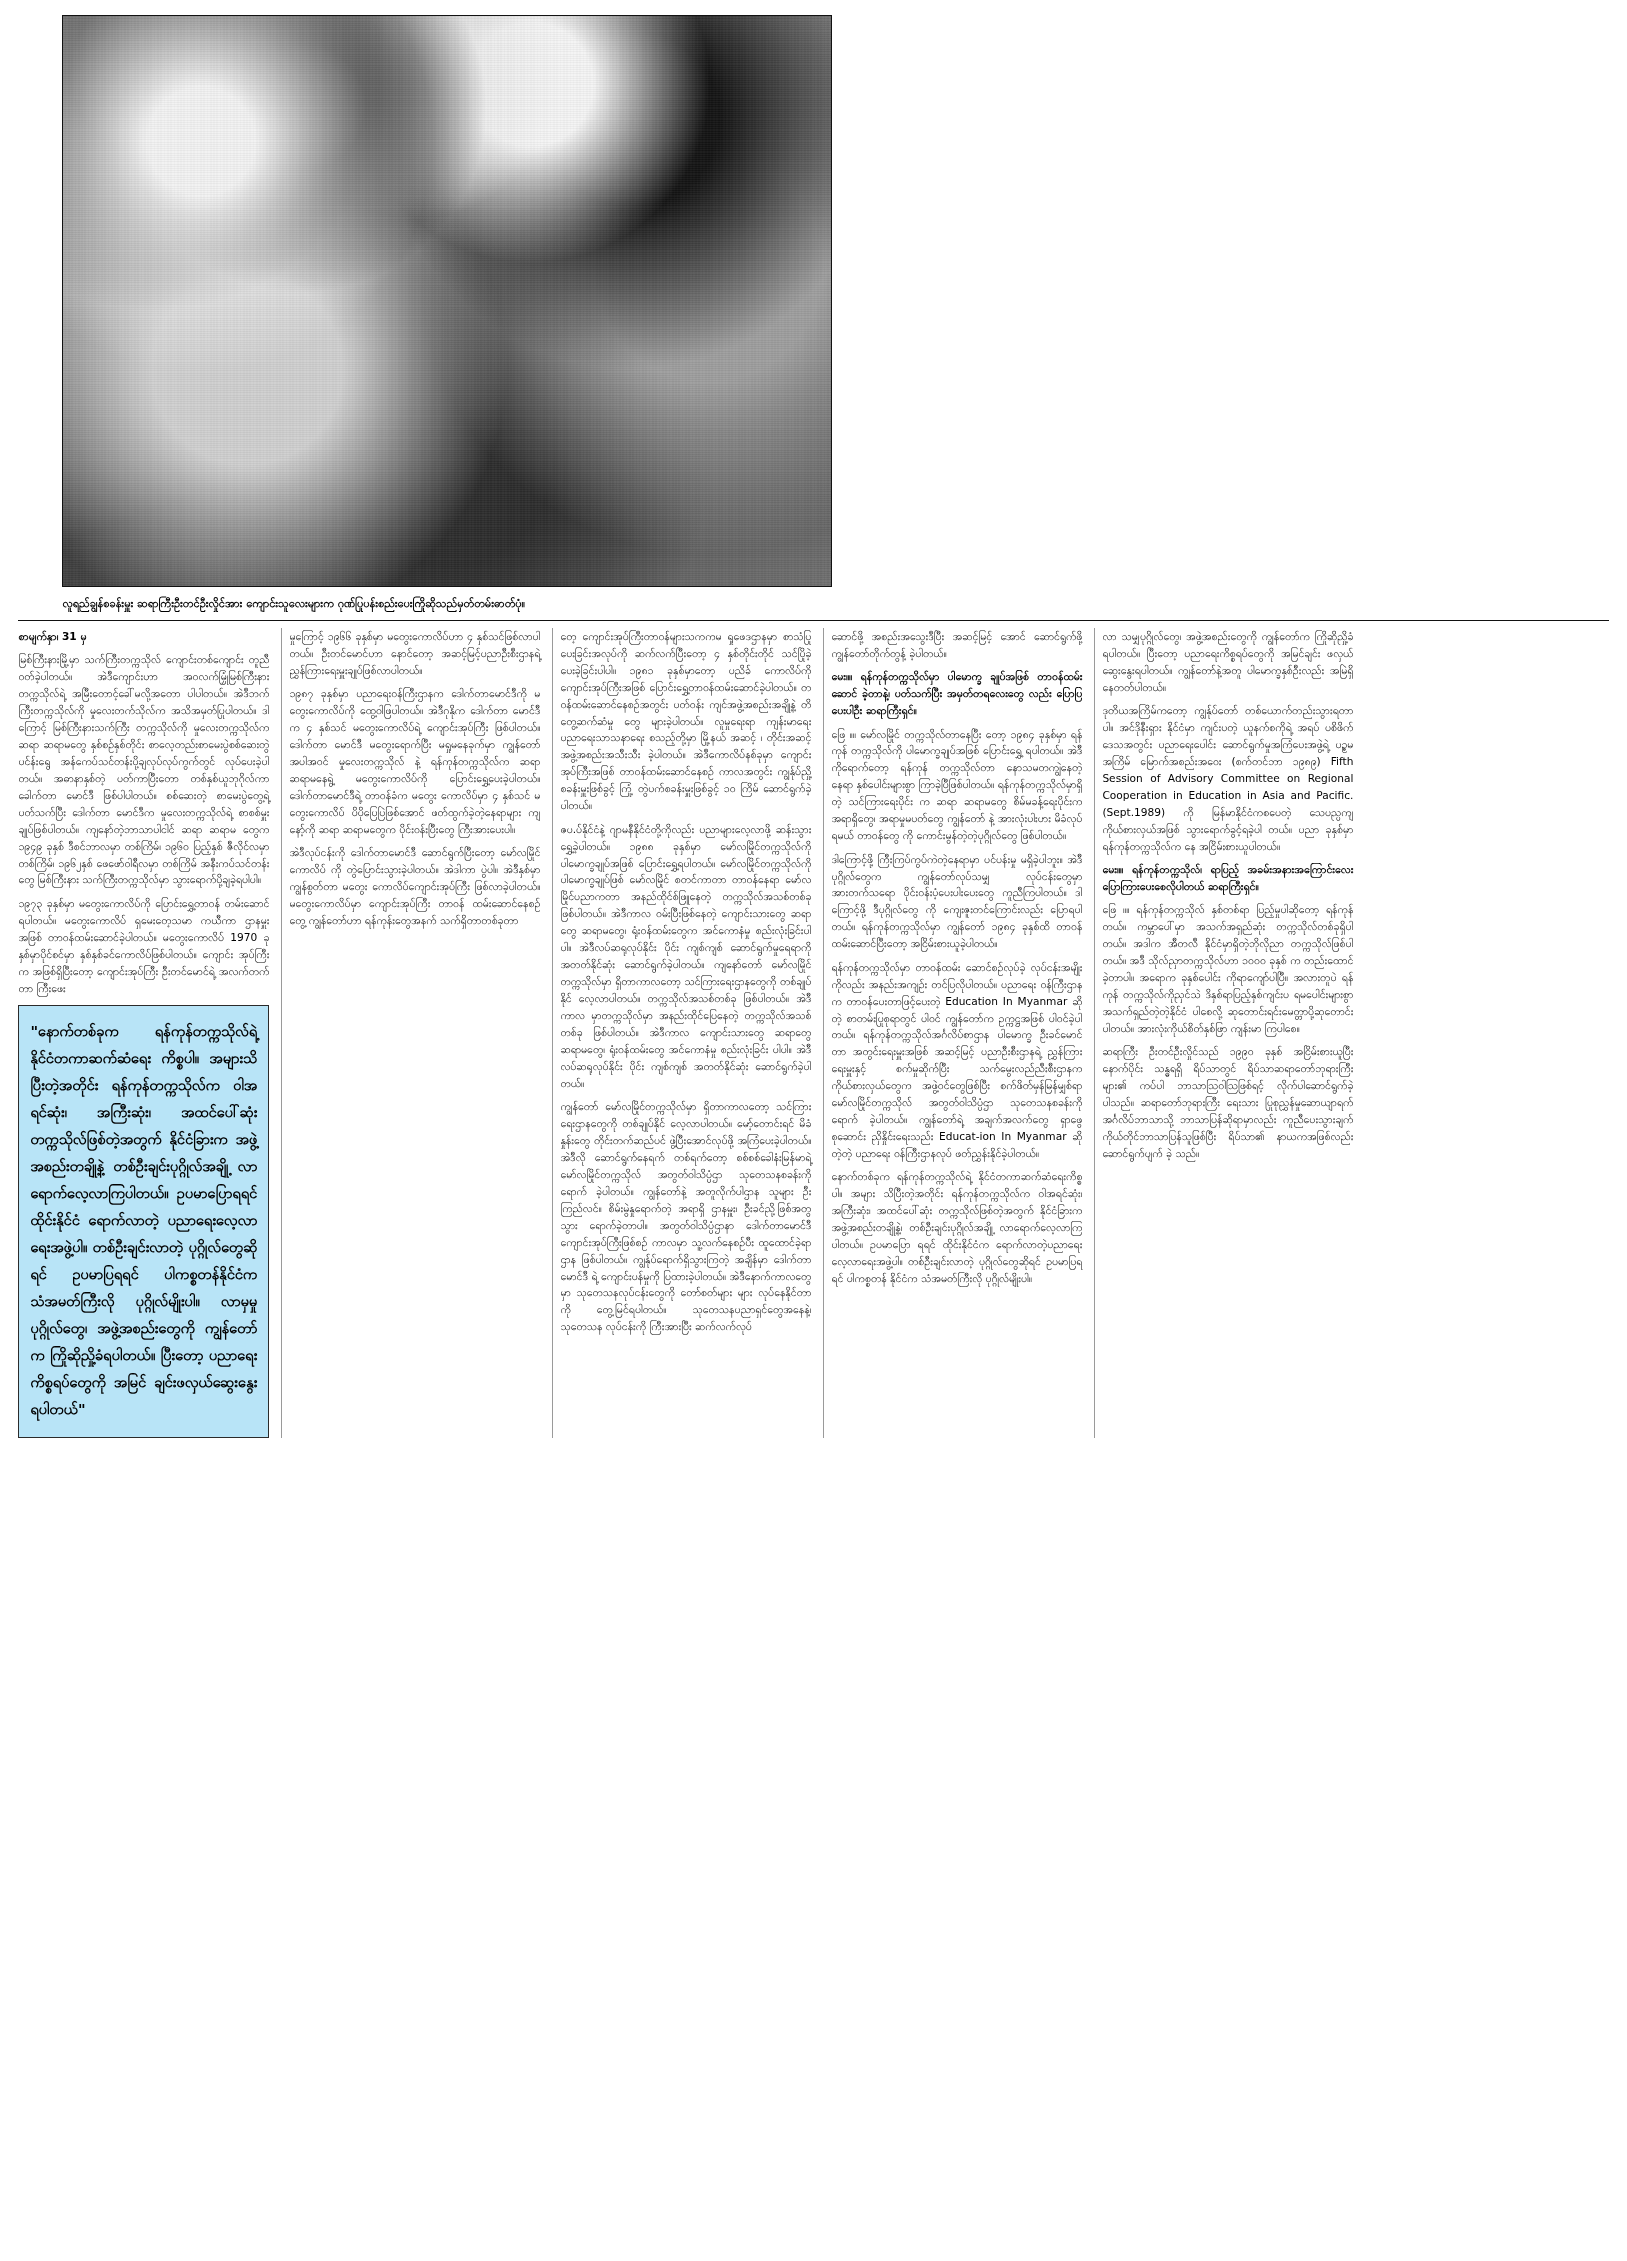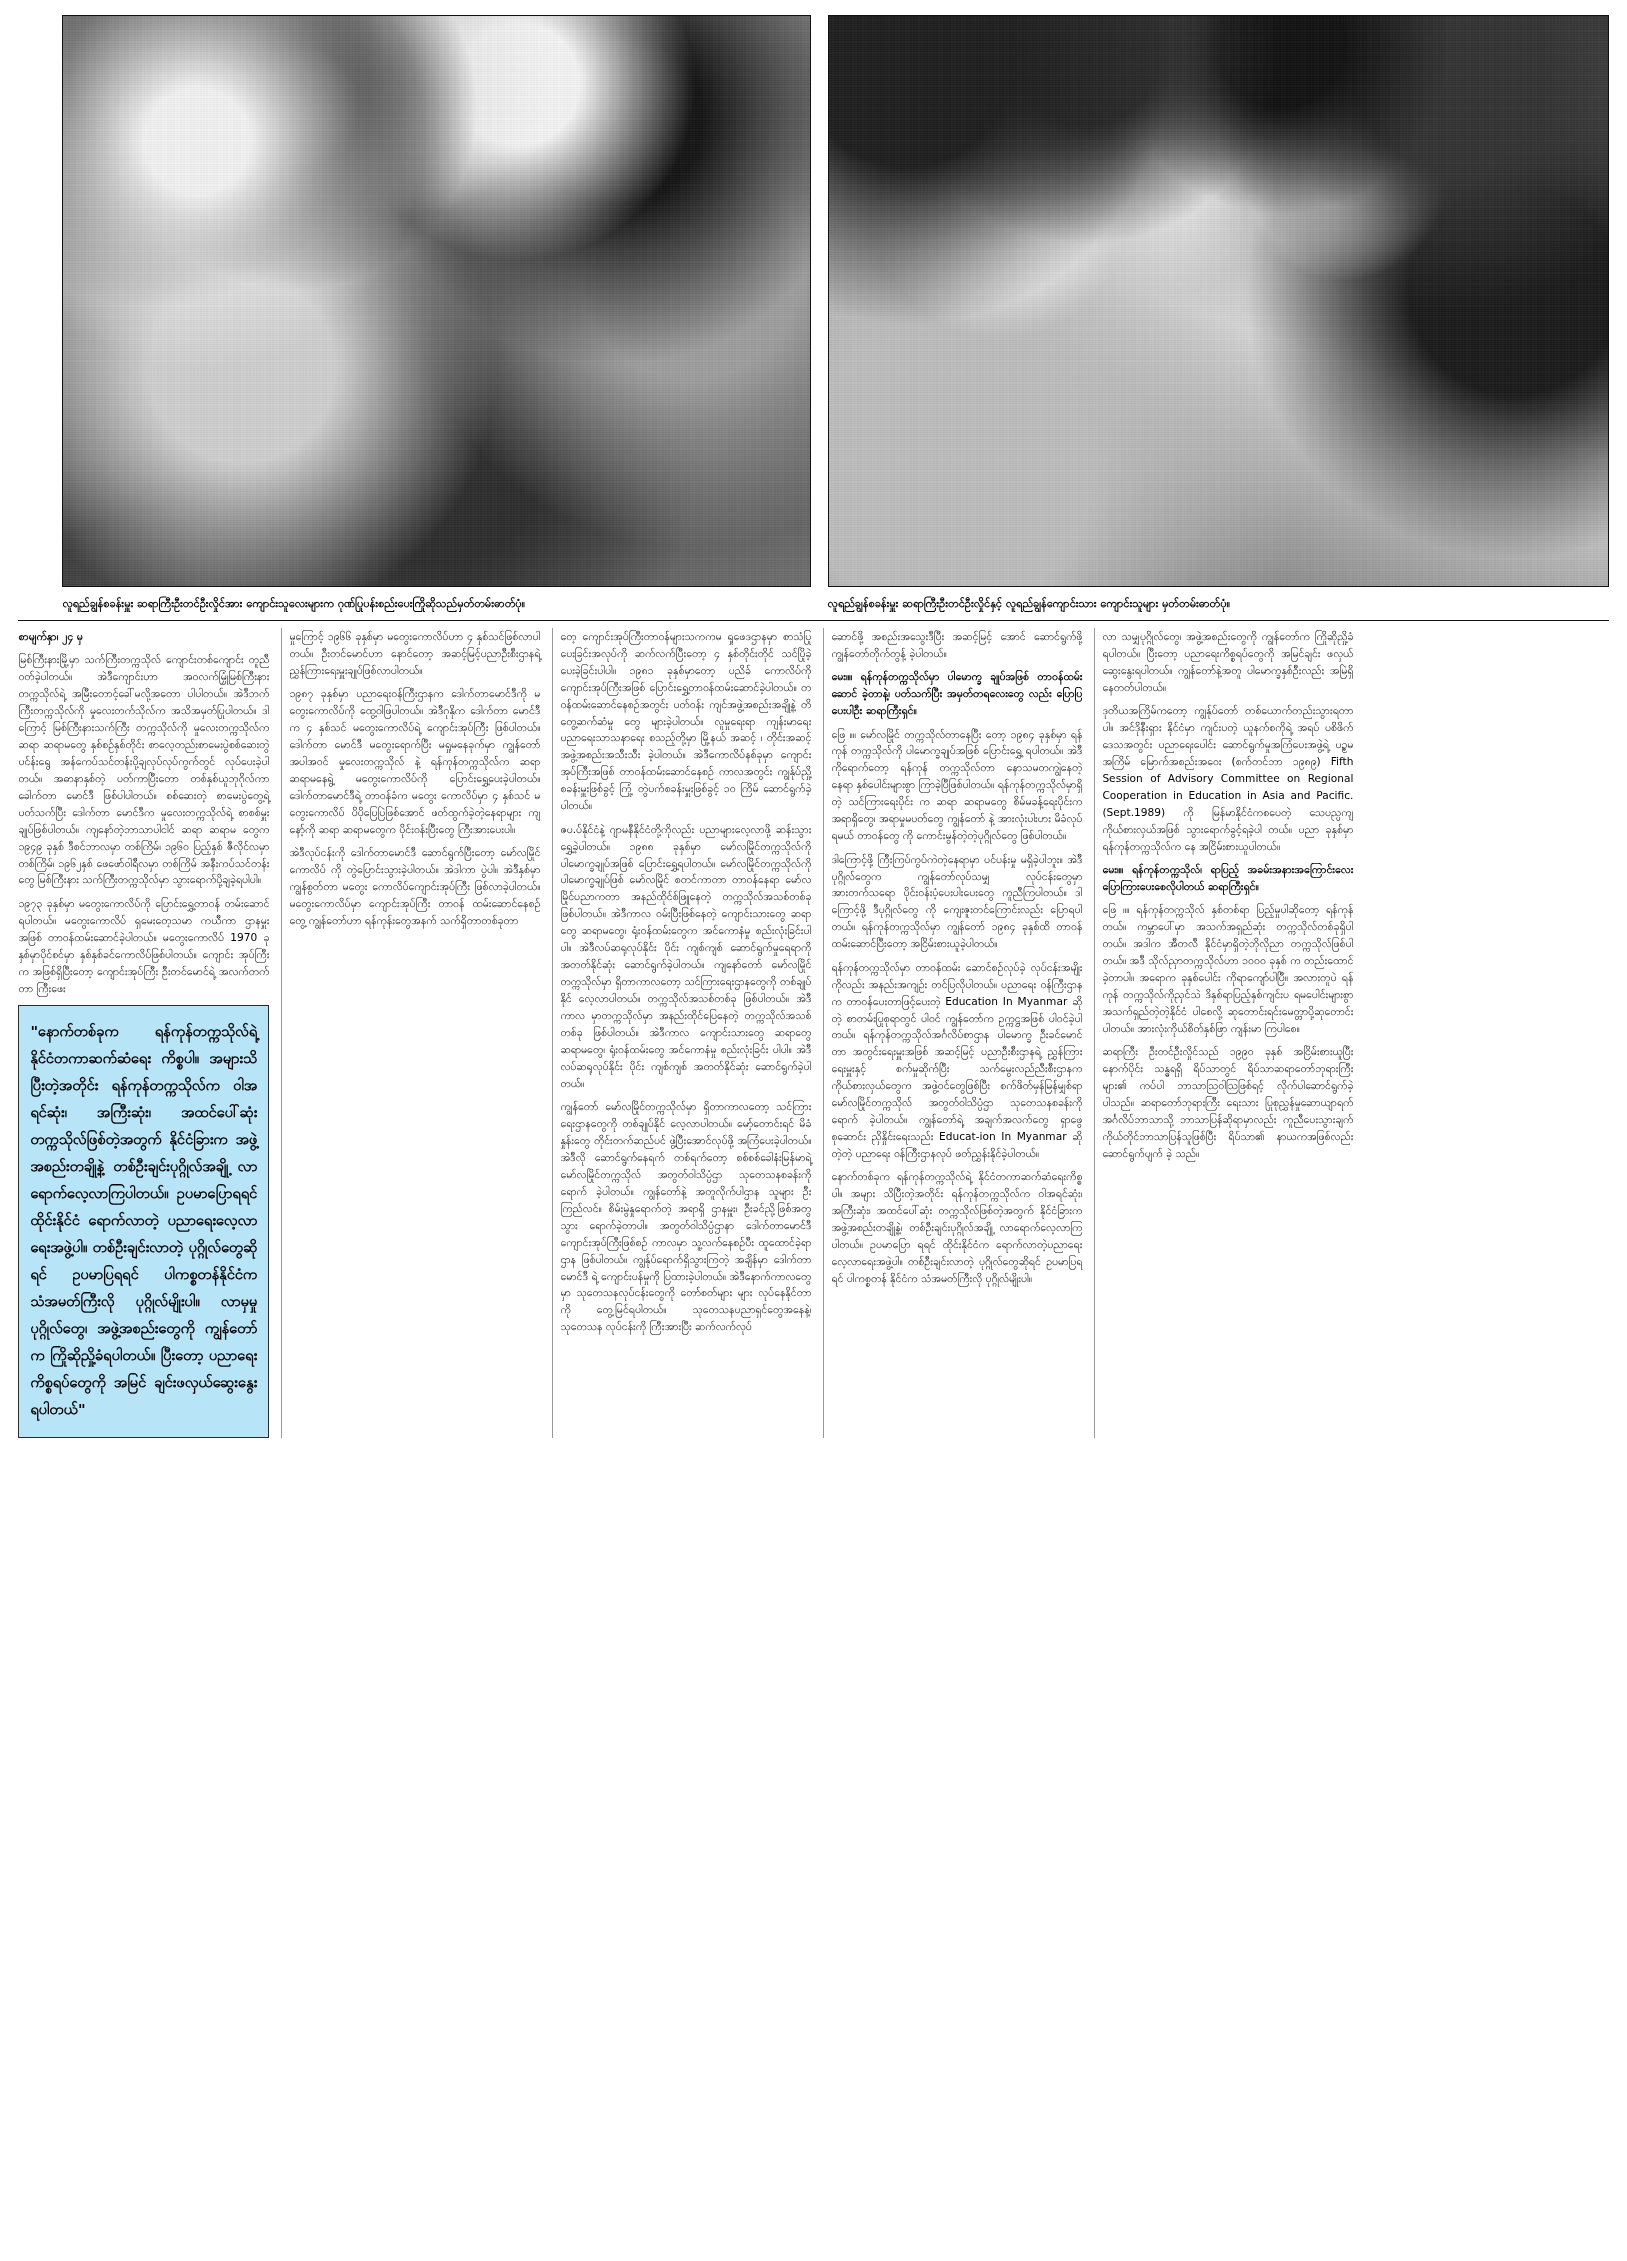--- a/index.html
+++ b/index.html
@@ -133,35 +133,29 @@
 
   <div class="photos">
 
     <div class="photo-block left">
       <div class="photo ph-a">
         <div class="grain"></div>
       </div>
       <div class="caption">လူရည်ချွန်စခန်းမှူး ဆရာကြီးဦးတင်ဦးလှိုင်အား ကျောင်းသူလေးများက ဂုဏ်ပြုပန်းစည်းပေးကြိုဆိုသည်မှတ်တမ်းဓာတ်ပုံ။</div>
     </div>
 
-    <div class="photo-block right">
-      <div class="photo ph-b">
-        <div class="grain"></div>
-      </div>
-      <div class="caption">လူရည်ချွန်စခန်းမှူး ဆရာကြီးဦးတင်ဦးလှိုင်နှင့် လူရည်ချွန်ကျောင်းသား ကျောင်းသူများ မှတ်တမ်းဓာတ်ပုံ။</div>
-    </div>
 
   </div>
 
   <div class="rule-top"></div>
 
   <div class="body-wrap">
 
     <div class="col">
-      <p class="first kicker">စာမျက်နှာ၊ ၂၄ မှ</p>
+      <p class="first kicker">စာမျက်နှာ၊ 31 မှ</p>
       <p>မြစ်ကြီးနားမြို့မှာ သက်ကြီးတက္ကသိုလ် ကျောင်းတစ်ကျောင်း တူညီဝတ်ခဲ့ပါတယ်။ အဲဒီကျောင်းဟာ အဝလက်မြှုံမြစ်ကြီးနား တက္ကသိုလ်ရဲ့ အမြီးတောင့်ခေါ်မလို့အတော ပါပါတယ်။ အဲဒီဘက်ကြီးတက္ကသိုလ်ကို မှုလေးတက်သိုလ်က အသိအမှတ်ပြုပါတယ်။ ဒါကြောင့် မြစ်ကြီးနားသက်ကြီး တက္ကသိုလ်ကို မှုလေးတက္ကသိုလ်က ဆရာ ဆရာမတွေ နှစ်စဉ်နှစ်တိုင်း စာလေ့တည်းစာမေးပွဲစစ်ဆေးတွဲပင်န်းရွေ အန်ကေပ်သင်တန်းပို့ချလုပ်လုပ်ကွက်တွင် လုပ်ပေးခဲ့ပါတယ်။ အဓာနာနှစ်တဲ့ ပတ်ကာပြီးတော တစ်နှစ်ယူဘုဂိုလ်ကာ ခေါက်တာ မောင်ဒီ ဖြစ်ပါပါတယ်။ စစ်ဆေးတဲ့ စာမေးပွဲတွေ့ရဲ့ ပတ်သက်ပြီး ဒေါက်တာ မောင်ဒီက မှုလေးတက္ကသိုလ်ရဲ့ စာစစ်မှူးချုပ်ဖြစ်ပါတယ်။ ကျနော်တဲ့ဘာသာပါငါင် ဆရာ ဆရာမ တွေက ၁၉၄၉ ခုနှစ် ဒီစင်ဘာလမှာ တစ်ကြိမ်၊ ၁၉၆၀ ပြည့်နှစ် ဇီလိုင်လမှာ တစ်ကြိမ်၊ ၁၉၆၂နှစ် ဖေဖော်ဝါရီလမှာ တစ်ကြိမ် အနီးကပ်သင်တန်းတွေ မြစ်ကြီးနား သက်ကြီးတက္ကသိုလ်မှာ သွားရောက်ပို့ချခဲ့ရပါပါ။</p>
       <p>၁၉၇၃ ခုနှစ်မှာ မတွေးကောလိပ်ကို ပြောင်းရွှေ့တာဝန် တမ်းဆောင်ရပါတယ်။ မတွေးကောလိပ် ရှမေးတေ့သမာ ကယီကာ ဌာနမှူးအဖြစ် တာဝန်ထမ်းဆောင်ခဲ့ပါတယ်။ မတွေးကောလိပ် 1970 ခုနှစ်မှာပိုင်စင်မှာ နှစ်နှစ်ခင်ကောလိပ်ဖြစ်ပါတယ်။ ကျောင်း အုပ်ကြီးက အဖြစ်ရှိပြီးတော့ ကျောင်းအုပ်ကြီး ဦးတင်မောင်ရဲ့ အလက်တက်တာ ကြီးဖေး</p>
       <div class="quote-box">"နောက်တစ်ခုက ရန်ကုန်တက္ကသိုလ်ရဲ့ နိုင်ငံတကာဆက်ဆံရေး ကိစ္စပါ။ အများသိပြီးတဲ့အတိုင်း ရန်ကုန်တက္ကသိုလ်က ဝါအရင်ဆုံး၊ အကြီးဆုံး၊ အထင်ပေါ်ဆုံးတက္ကသိုလ်ဖြစ်တဲ့အတွက် နိုင်ငံခြားက အဖွဲ့အစည်းတချို့နဲ့ တစ်ဦးချင်းပုဂ္ဂိုလ်အချို့ လာရောက်လေ့လာကြပါတယ်။ ဥပမာပြောရရင် ထိုင်းနိုင်ငံ ရောက်လာတဲ့ ပညာရေးလေ့လာရေးအဖွဲ့ပါ။ တစ်ဦးချင်းလာတဲ့ ပုဂ္ဂိုလ်တွေဆိုရင် ဥပမာပြရရင် ပါကစ္စတန်နိုင်ငံက သံအမတ်ကြီးလို ပုဂ္ဂိုလ်မျိုးပါ။ လာမှမှုပုဂ္ဂိုလ်တွေ၊ အဖွဲ့အစည်းတွေကို ကျွန်တော်က ကြိုဆိုညှို့ခံရပါတယ်။ ပြီးတော့ ပညာရေးကိစ္စရပ်တွေကို အမြင် ချင်းဖလှယ်ဆွေးနွေးရပါတယ်"</div>
     </div>
 
     <div class="col">
       <p class="first">မှုကြောင့် ၁၉၆၆ ခုနှစ်မှာ မတွေးကောလိပ်ဟာ ၄ နှစ်သင်ဖြစ်လာပါတယ်။ ဦးတင်မောင်ဟာ နောင်တော့ အဆင့်မြင့်ပညာဦးစီးဌာနရဲ့ ညွှန်ကြားရေးမှူးချုပ်ဖြစ်လာပါတယ်။</p>
       <p>၁၉၈၇ ခုနှစ်မှာ ပညာရေးဝန်ကြီးဌာနက ဒေါက်တာမောင်ဒီကို မတွေးကောလိပ်ကို ထွေ့ဝါဖြပါတယ်။ အဲဒီဂုနိုက ဒေါက်တာ မောင်ဒီက ၄ နှစ်သင် မတွေးကောလိပ်ရဲ့ ကျောင်းအုပ်ကြီး ဖြစ်ပါတယ်။ ဒေါက်တာ မောင်ဒီ မတွေးရောက်ပြီး မရှုမနေခုက်မှာ ကျွန်တော်အပါအဝင် မှုလေးတက္ကသိုလ် နဲ့ ရန်ကုန်တက္ကသိုလ်က ဆရာ ဆရာမနေရွဲ့ မတွေးကောလိပ်ကို ပြောင်းရွှေ့ပေးခဲ့ပါတယ်။ ဒေါက်တာမောင်ဒီရဲ့ တာဝန်ခံက မတွေး ကောလိပ်မှာ ၄ နှစ်သင် မတွေးကောလိပ် ပိပိုပြေပြဲဖြစ်အောင် ဖတ်ထွက်ခဲ့တဲ့နေရာများ ကျနော့်ကို ဆရာ ဆရာမတွေက ပိုင်းဝန်းပြီးတွေ ကြီးအားပေးပါ။</p>
       <p>အဲဒီလုပ်ငန်းကို ဒေါက်တာမောင်ဒီ ဆောင်ရွက်ပြီးတော့ မော်လမြိုင်ကောလိပ် ကို တွဲပြောင်းသွားခဲ့ပါတယ်။ အဲဒါကာ ပွဲပါ။ အဲဒီနှစ်မှာ ကျွန်စွတ်တာ မတွေး ကောလိပ်ကျောင်းအုပ်ကြီး ဖြစ်လာခဲ့ပါတယ်။ မတွေးကောလိပ်မှာ ကျောင်းအုပ်ကြီး တာဝန် ထမ်းဆောင်နေစဉ်တွေ့ ကျွန်တော်ဟာ ရန်ကုန်းတွေအနက် သက်ရှိတာတစ်ခုတာ</p>
     </div>

